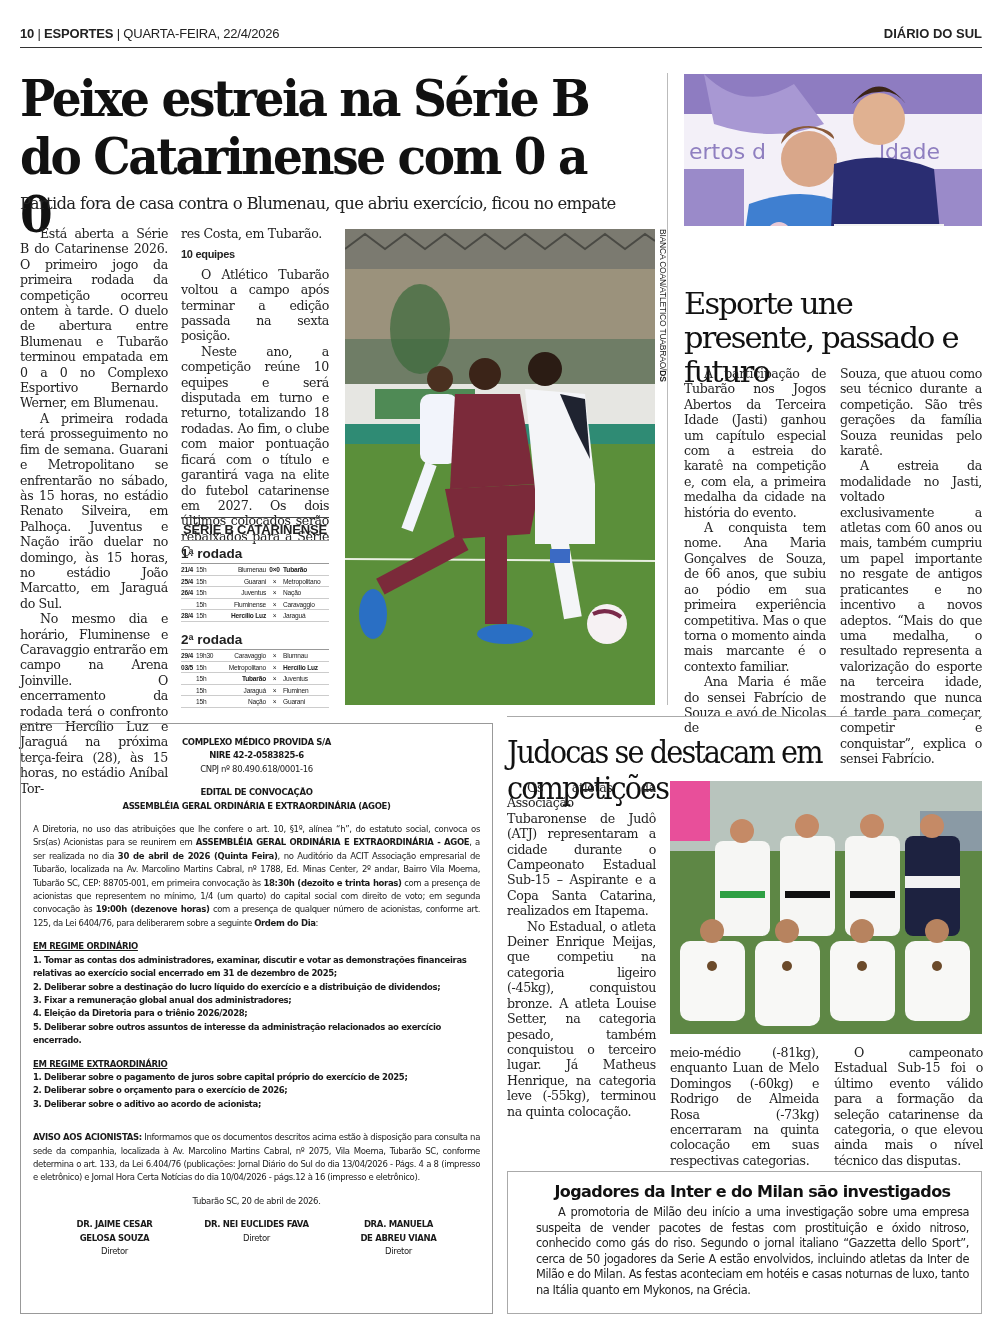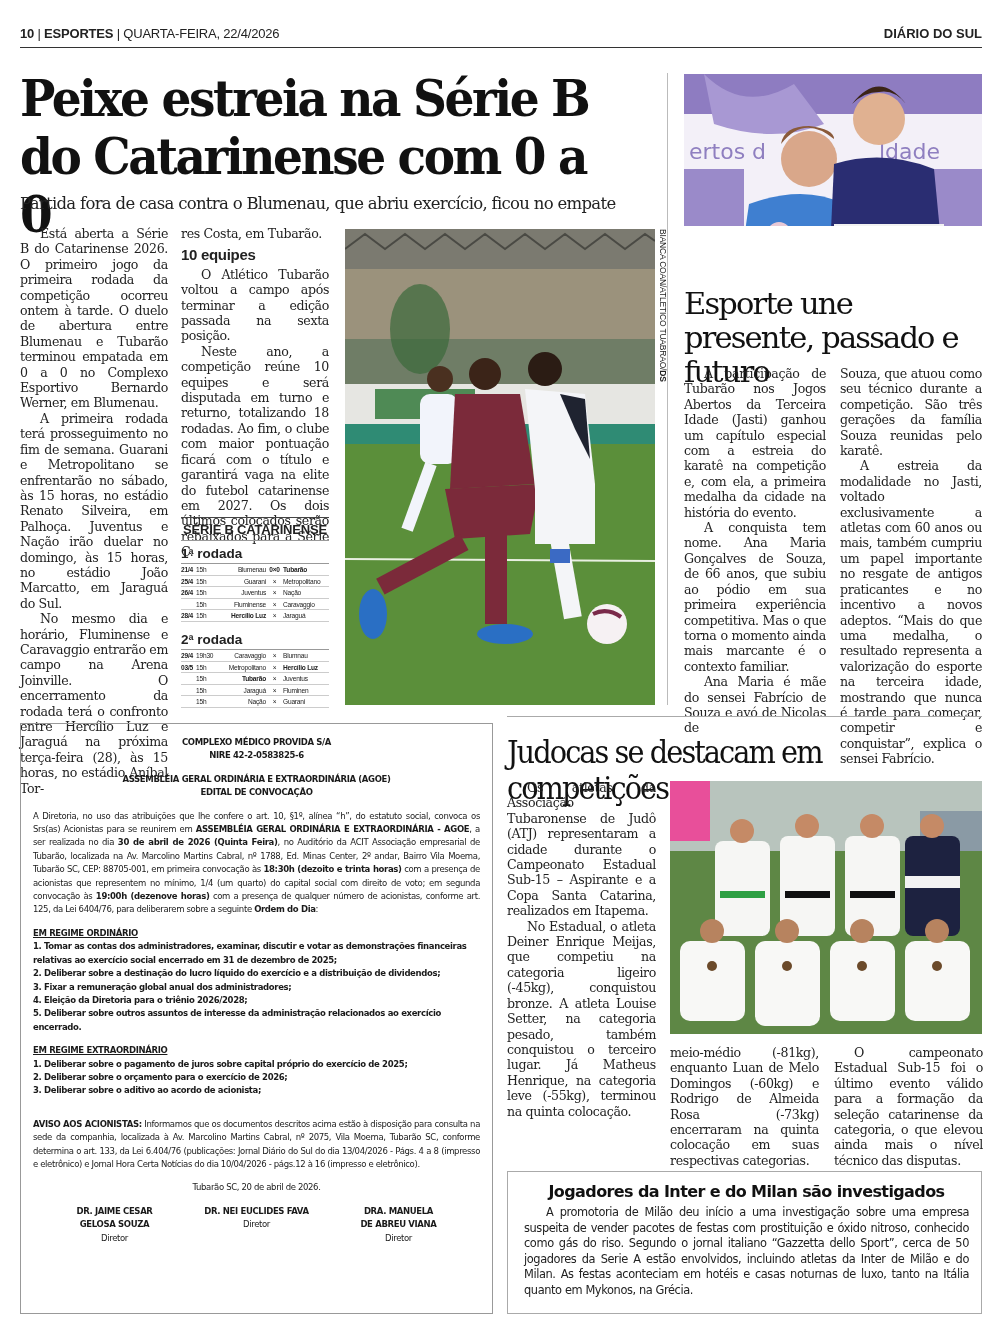--- a/index.html
+++ b/index.html
@@ -16,21 +16,21 @@
   
   .headline { left: 20px; top: 70px; width: 640px; font-family: "DejaVu Serif", serif; font-weight: bold; font-size: 50px; line-height: 58px; letter-spacing: -2.6px; transform: scaleX(0.94); transform-origin: left top; color: #111; }
   .subhead { left: 20px; top: 194px; width: 640px; font-family: "DejaVu Serif", serif; font-size: 16.5px; letter-spacing: -0.7px; color: #222; }
 
   .vrule { left: 667px; top: 73px; width: 1px; height: 632px; background: #bbb; }
 
   
   .col { font-family: "DejaVu Serif", serif; font-size: 12.6px; line-height: 15.4px; text-align: justify; color: #222; letter-spacing: -0.35px; hyphens: auto; }
   .col p { text-indent: 20px; }
   .col p.noind { text-indent: 0; }
-  .col h4 { font-family: "Liberation Sans", sans-serif; font-size: 15px; font-weight: bold; margin: 6px 0 4px; letter-spacing: -0.3px; }
+  .col h4 { font-family: "Liberation Sans", sans-serif; font-size: 11px; font-weight: bold; margin: 6px 0 4px; letter-spacing: -0.3px; }
 
   
   .photo { overflow: hidden; }
   .photo-soccer { left: 345px; top: 229px; width: 310px; height: 476px; background: linear-gradient(180deg, #8e8a7a 0%, #a29b86 8%, #6c6a5e 14%, #8d8775 22%, #b7ae99 26%, #7d8b63 32%, #42684c 38%, #5d8c46 44%, #6a9a43 60%, #5d8f3a 80%, #4d7f31 100%); }
   .credit { left: 656px; top: 229px; width: 12px; height: 160px; font-family: "Liberation Sans", sans-serif; font-size: 8.5px; writing-mode: vertical-rl; color: #222; letter-spacing: -0.2px; }
   .credit b { font-weight: bold; }
 
   .photo-karate { left: 684px; top: 74px; width: 298px; height: 152px; background: linear-gradient(90deg, #9c8dc7 0%, #b7aad8 20%, #e9e4f3 40%, #cfc4e6 60%, #8f7fc0 100%); }
   .photo-judo { left: 670px; top: 781px; width: 312px; height: 253px; background: linear-gradient(180deg, #bcc6c0 0%, #9fb2a8 20%, #6b8f55 45%, #5c8446 70%, #4f763a 100%); }
 
@@ -59,21 +59,21 @@
   .notice .gap { height: 10px; }
   .notice .just { text-align: justify; }
   .notice .u { text-decoration: underline; font-weight: bold; }
   .notice .sigs { display: flex; justify-content: center; gap: 32px; text-align: center; margin-top: 10px; }
   .notice .sig { width: 110px; }
 
   
   .h2-judo { left: 507px; top: 734px; width: 480px; font-family: "DejaVu Serif", serif; font-size: 31px; line-height: 36px; letter-spacing: -2.1px; color: #111; transform: scaleX(0.93); transform-origin: left top; }
 
   
-  .box { left: 507px; top: 1171px; width: 475px; height: 143px; border: 1.5px solid #aaa; padding: 10px 12px 0 16px; font-family: "DejaVu Sans", sans-serif; }
+  .box { left: 507px; top: 1171px; width: 475px; height: 143px; border: 1.5px solid #aaa; padding: 10px 12px 0 28px; font-family: "DejaVu Sans", sans-serif; }
   .box h3 { text-align: center; font-size: 16px; font-weight: bold; letter-spacing: -0.6px; margin-bottom: 4px; color: #111; }
   .box p { font-size: 11.4px; line-height: 15.5px; text-indent: 22px; letter-spacing: -0.4px; color: #222; text-align: justify; }
 </style>
 </head>
 <body>
 
 <div class="abs topbar">
   <div class="left">
     <b>10</b>
     <span> | </span>
@@ -256,23 +256,24 @@
 <div class="abs col" style="left:840px; top:366px; width:142px;">
   <p class="noind">Souza, que atuou como seu técnico durante a competição. São três gerações da família Souza reunidas pelo karatê.</p>
   <p>A estreia da modalidade no Jasti, voltado exclusivamente a atletas com 60 anos ou mais, também cumpriu um papel importante no resgate de antigos praticantes e no incentivo a novos adeptos. “Mais do que uma medalha, o resultado representa a valorização do esporte na terceira idade, mostrando que nunca é tarde para começar, competir e conquistar”, explica o sensei Fabrício.</p>
 </div>
 
 <div class="abs hrule" style="left:507px; width:475px;"></div>
 
 <div class="abs notice">
   <div class="center b">COMPLEXO MÉDICO PROVIDA S/A</div>
   <div class="center b">NIRE 42-2-0583825-6</div>
-  <div class="gap"></div>
+  <div class="center">CNPJ nº 80.490.618/0001-16</div>
+  <div class="gap"></div>
+  <div class="center b">EDITAL DE CONVOCAÇÃO</div>
   <div class="center b">ASSEMBLÉIA GERAL ORDINÁRIA E EXTRAORDINÁRIA (AGOE)</div>
-  <div class="center b">EDITAL DE CONVOCAÇÃO</div>
   <div class="gap"></div>
   <div class="just"><span>A Diretoria, no uso das atribuições que lhe confere o art. 10, §1º, alínea “h”, do estatuto social, convoca os Srs(as) Acionistas para se reunirem em </span><b>ASSEMBLÉIA GERAL ORDINÁRIA E EXTRAORDINÁRIA - AGOE</b><span>, a ser realizada no dia </span><b>30 de abril de 2026 (Quinta Feira)</b><span>, no Auditório da ACIT Associação empresarial de Tubarão, localizada na Av. Marcolino Martins Cabral, nº 1788, Ed. Minas Center, 2º andar, Bairro Vila Moema, Tubarão SC, CEP: 88705-001, em primeira convocação às </span><b>18:30h (dezoito e trinta horas)</b><span> com a presença de acionistas que representem no mínimo, 1/4 (um quarto) do capital social com direito de voto; em segunda convocação às </span><b>19:00h (dezenove horas)</b><span> com a presença de qualquer número de acionistas, conforme art. 125, da Lei 6404/76, para deliberarem sobre a seguinte </span><b>Ordem do Dia</b><span>:</span></div>
   <div class="gap"></div>
   <div class="u">EM REGIME ORDINÁRIO</div>
   <div class="b">1. Tomar as contas dos administradores, examinar, discutir e votar as demonstrações financeiras relativas ao exercício social encerrado em 31 de dezembro de 2025;</div>
   <div class="b">2. Deliberar sobre a destinação do lucro líquido do exercício e a distribuição de dividendos;</div>
   <div class="b">3. Fixar a remuneração global anual dos administradores;</div>
   <div class="b">4. Eleição da Diretoria para o triênio 2026/2028;</div>
   <div class="b">5. Deliberar sobre outros assuntos de interesse da administração relacionados ao exercício encerrado.</div>
   <div class="gap"></div>

